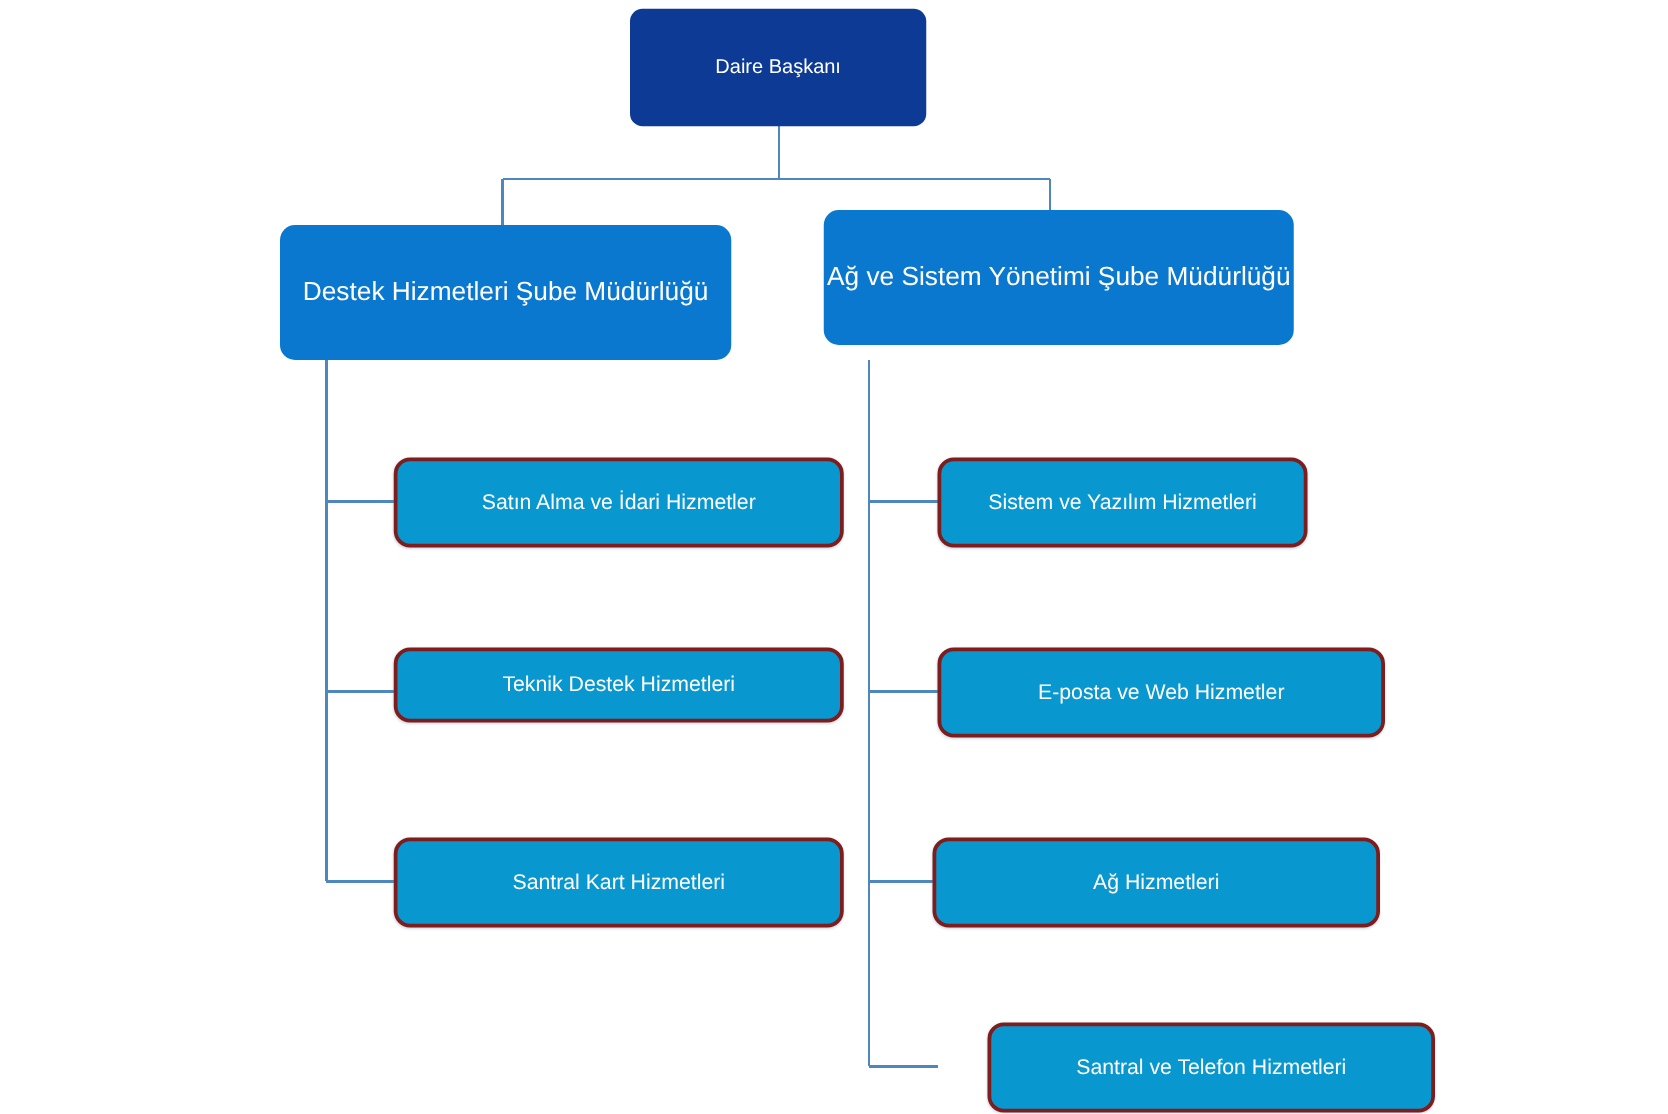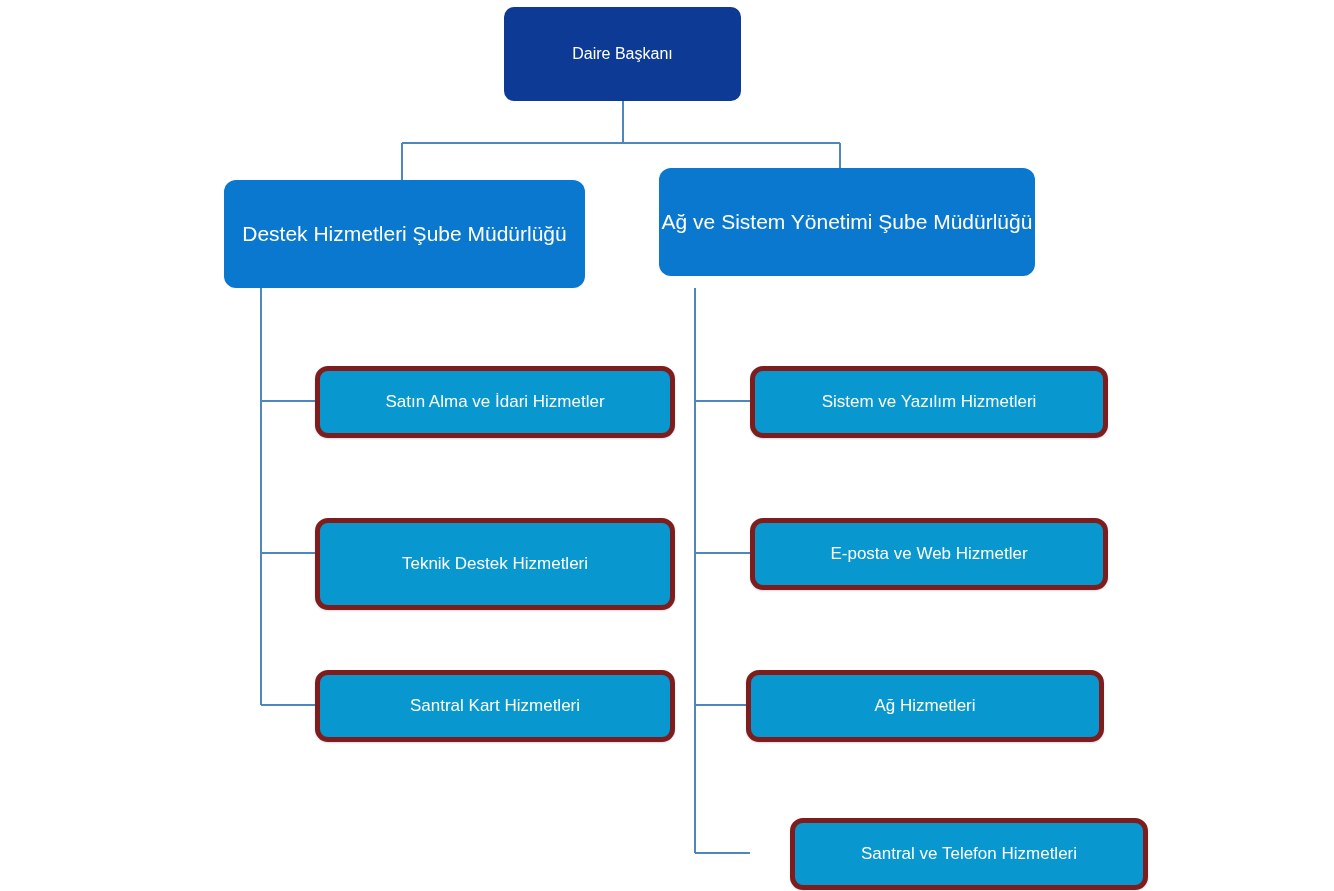--- a/index.html
+++ b/index.html
@@ -43,21 +43,21 @@
     border-radius: 10px;
   }
   .node-branch {
     background: #0b78d0;
     font-size: 21px;
     border-radius: 12px;
   }
   .node-leaf {
     background: #0897ce;
     font-size: 17px;
-    border: 5px solid #7f1d1d;
+    border: 3px solid #7f1d1d;
     border-radius: 13px;
     box-shadow: 0 1px 2px rgba(120,150,175,0.35);
   }
   .node-label {
     display: block;
     white-space: nowrap;
   }
 </style>
 </head>
 <body>
@@ -98,29 +98,29 @@
   </div>
 
   <div class="node node-branch" style="left:659px; top:168px; width:376px; height:108px;">
     <span class="node-label">Ağ ve Sistem Yönetimi Şube Müdürlüğü</span>
   </div>
 
   <div class="node node-leaf" style="left:315px; top:366px; width:360px; height:72px;">
     <span class="node-label">Satın Alma ve İdari Hizmetler</span>
   </div>
 
-  <div class="node node-leaf" style="left:315px; top:518px; width:360px; height:92px;">
+  <div class="node node-leaf" style="left:315px; top:518px; width:360px; height:60px;">
     <span class="node-label">Teknik Destek Hizmetleri</span>
   </div>
 
   <div class="node node-leaf" style="left:315px; top:670px; width:360px; height:72px;">
     <span class="node-label">Santral Kart Hizmetleri</span>
   </div>
 
-  <div class="node node-leaf" style="left:750px; top:366px; width:358px; height:72px;">
+  <div class="node node-leaf" style="left:750px; top:366px; width:296px; height:72px;">
     <span class="node-label">Sistem ve Yazılım Hizmetleri</span>
   </div>
 
   <div class="node node-leaf" style="left:750px; top:518px; width:358px; height:72px;">
     <span class="node-label">E-posta ve Web Hizmetler</span>
   </div>
 
   <div class="node node-leaf" style="left:746px; top:670px; width:358px; height:72px;">
     <span class="node-label">Ağ Hizmetleri</span>
   </div>

